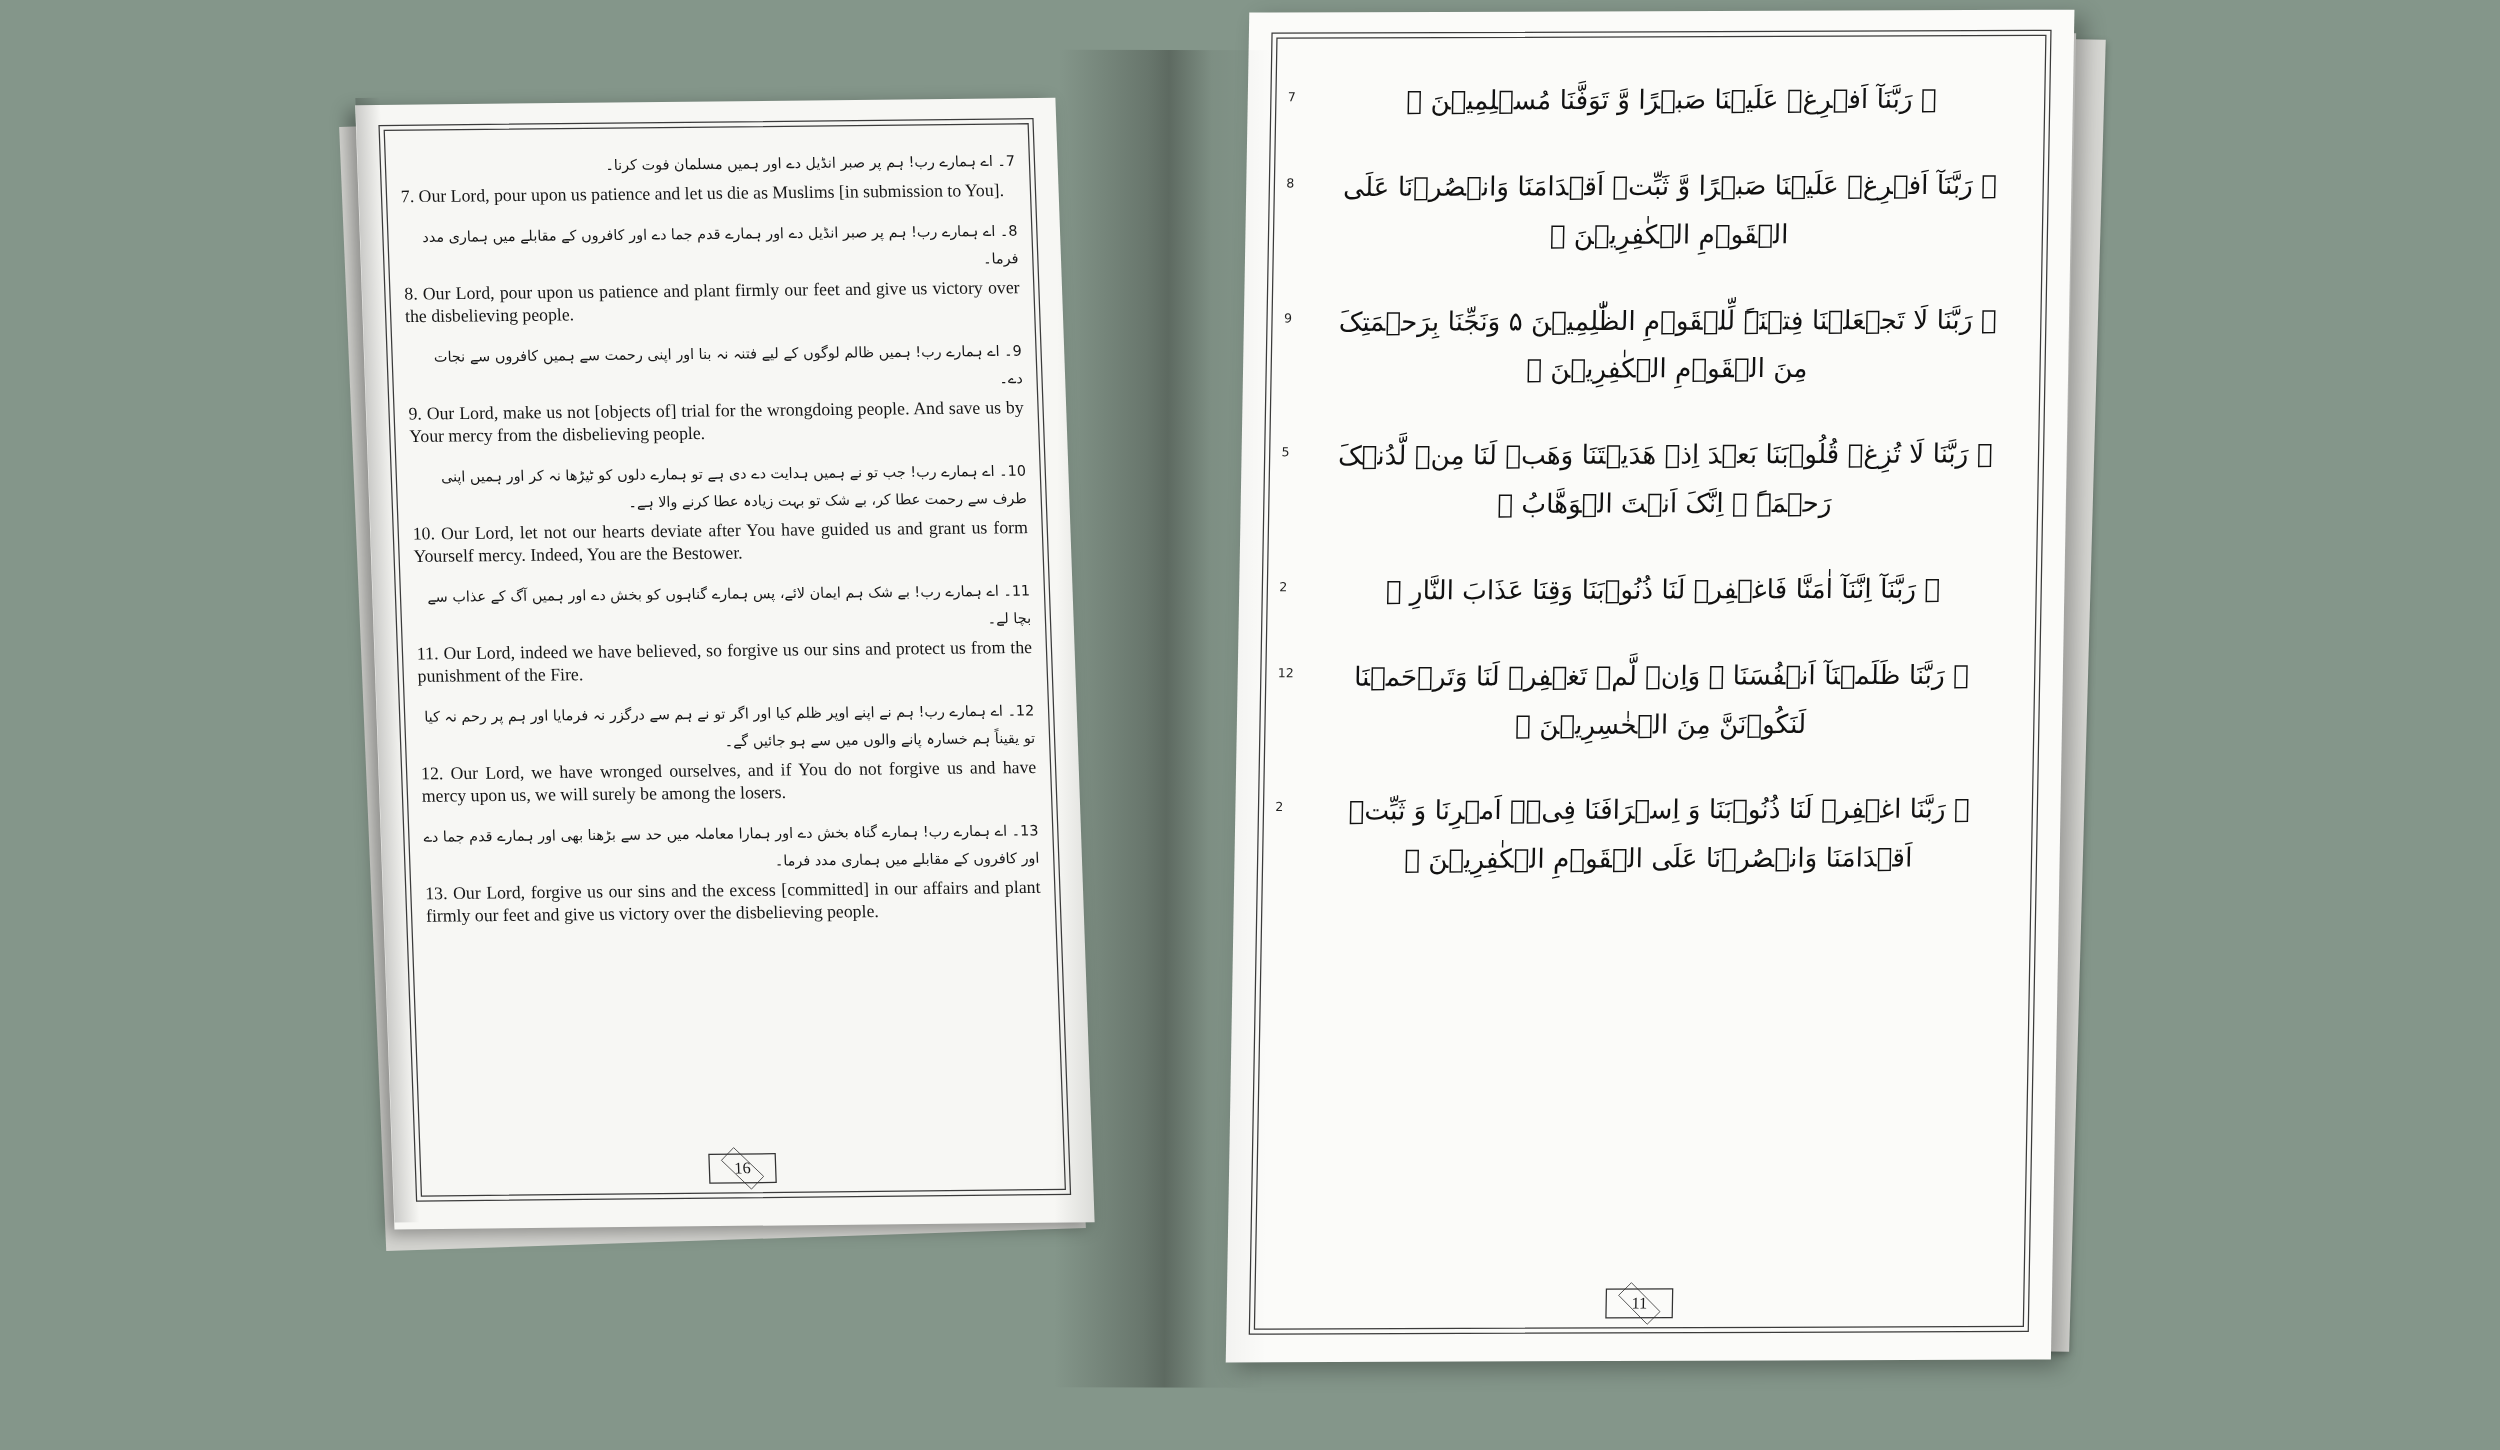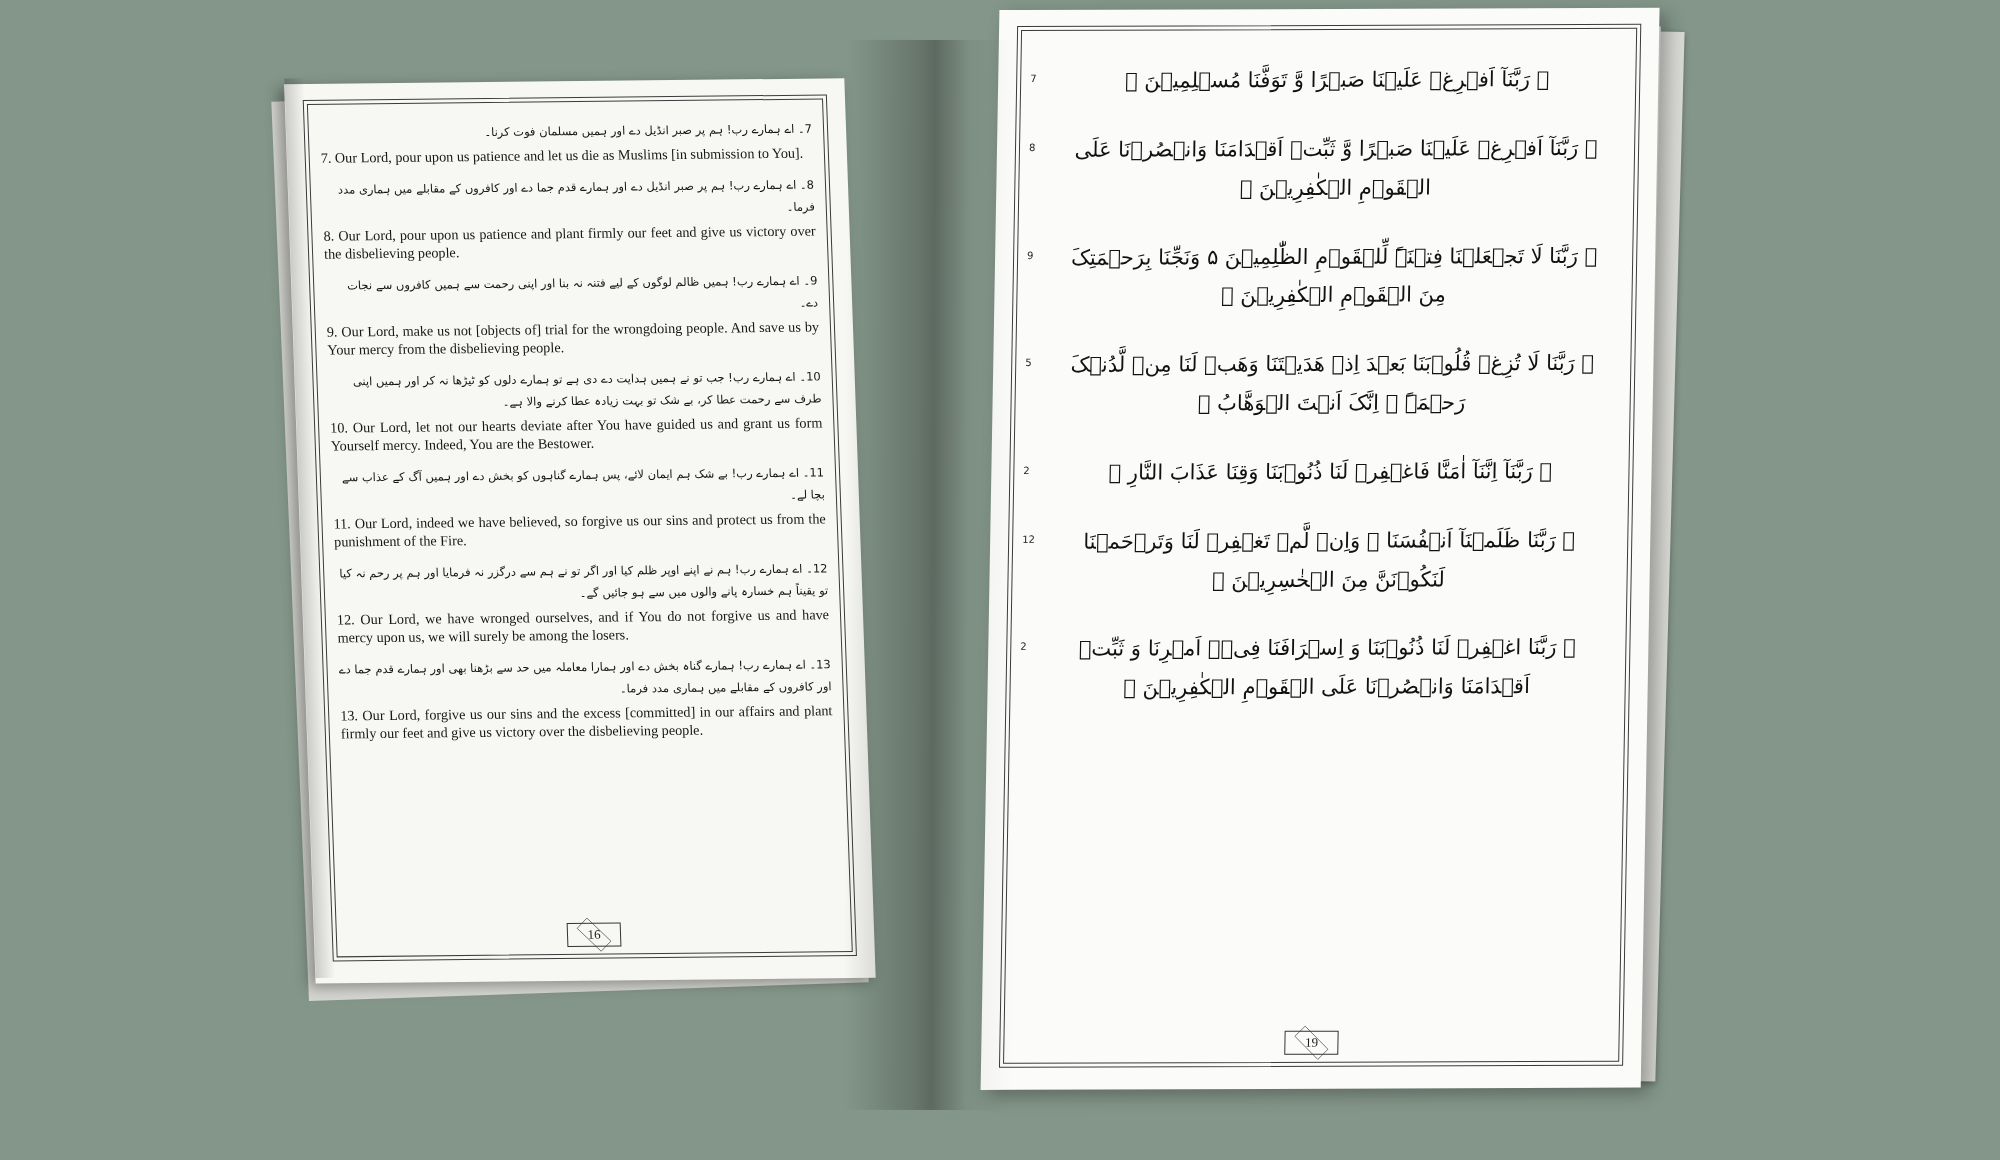--- a/index.html
+++ b/index.html
@@ -283,20 +283,20 @@
 
           <p class="ayah">
             <span class="marker">2</span>
             <span>﴿ رَبَّنَا اغۡفِرۡ لَنَا ذُنُوۡبَنَا وَ اِسۡرَافَنَا فِیۡۤ اَمۡرِنَا وَ ثَبِّتۡ اَقۡدَامَنَا وَانۡصُرۡنَا عَلَی الۡقَوۡمِ الۡکٰفِرِیۡنَ ﴾</span>
           </p>
 
         </div>
 
         <div class="pageno">
           <i class="star"></i>
-          <span>19</span>
+          <span>11</span>
         </div>
       </div>
     </div>
 
     <div class="gutter"></div>
   </div>
 </div>
 
 </body></html>

